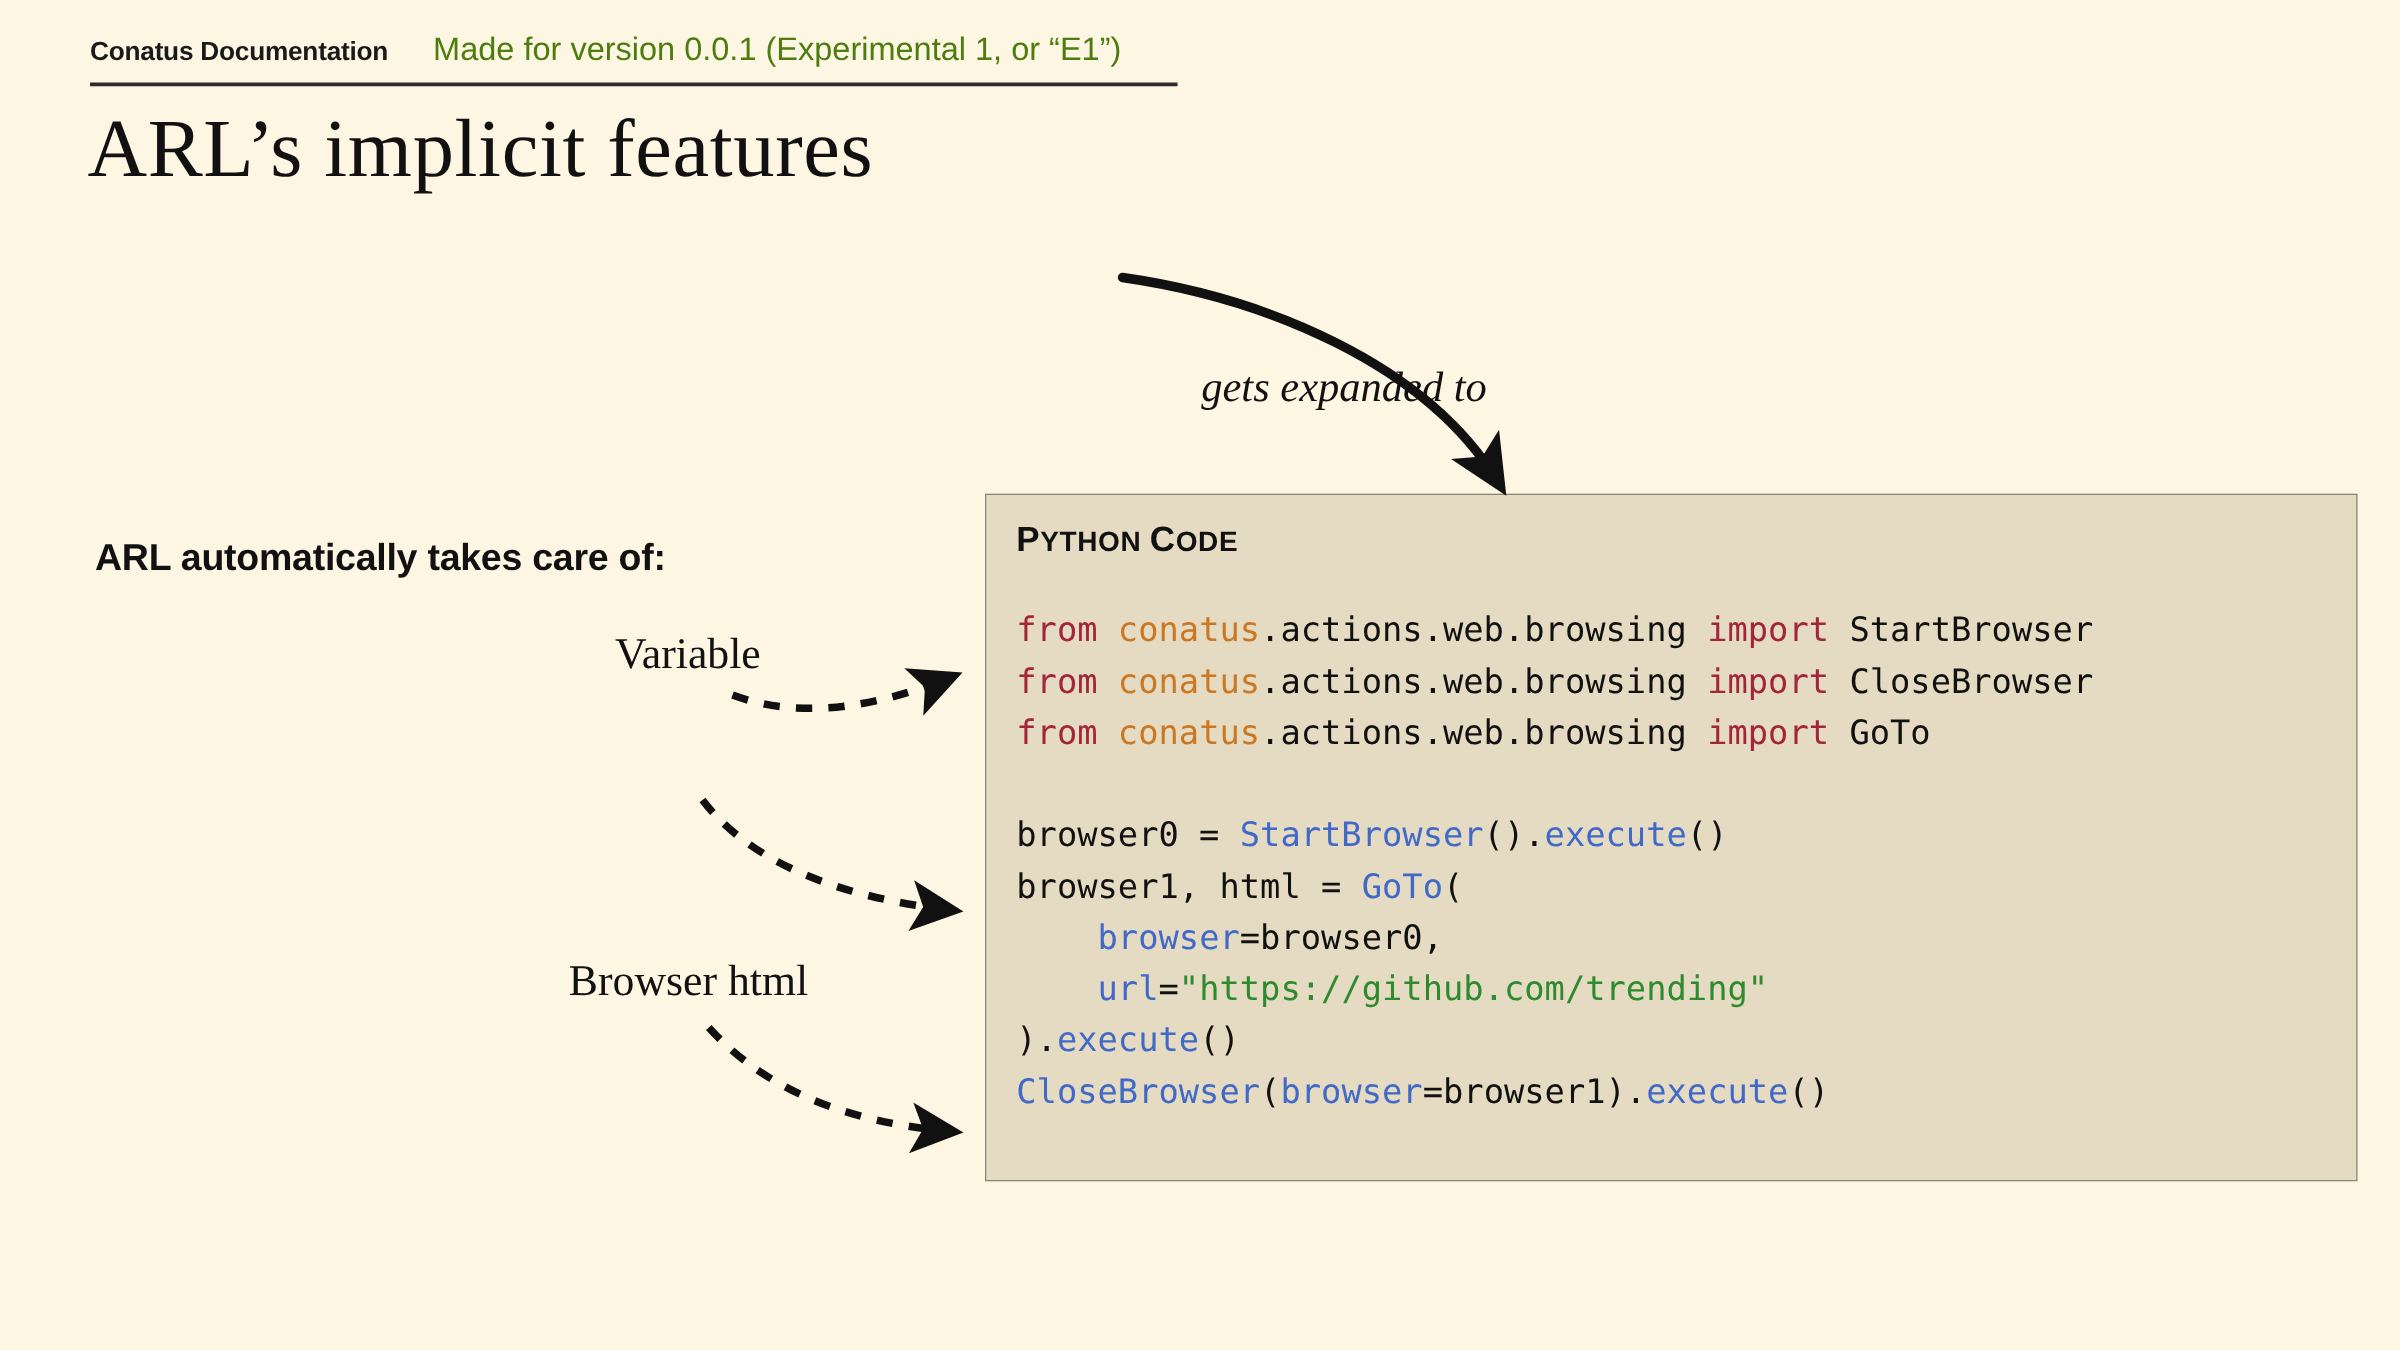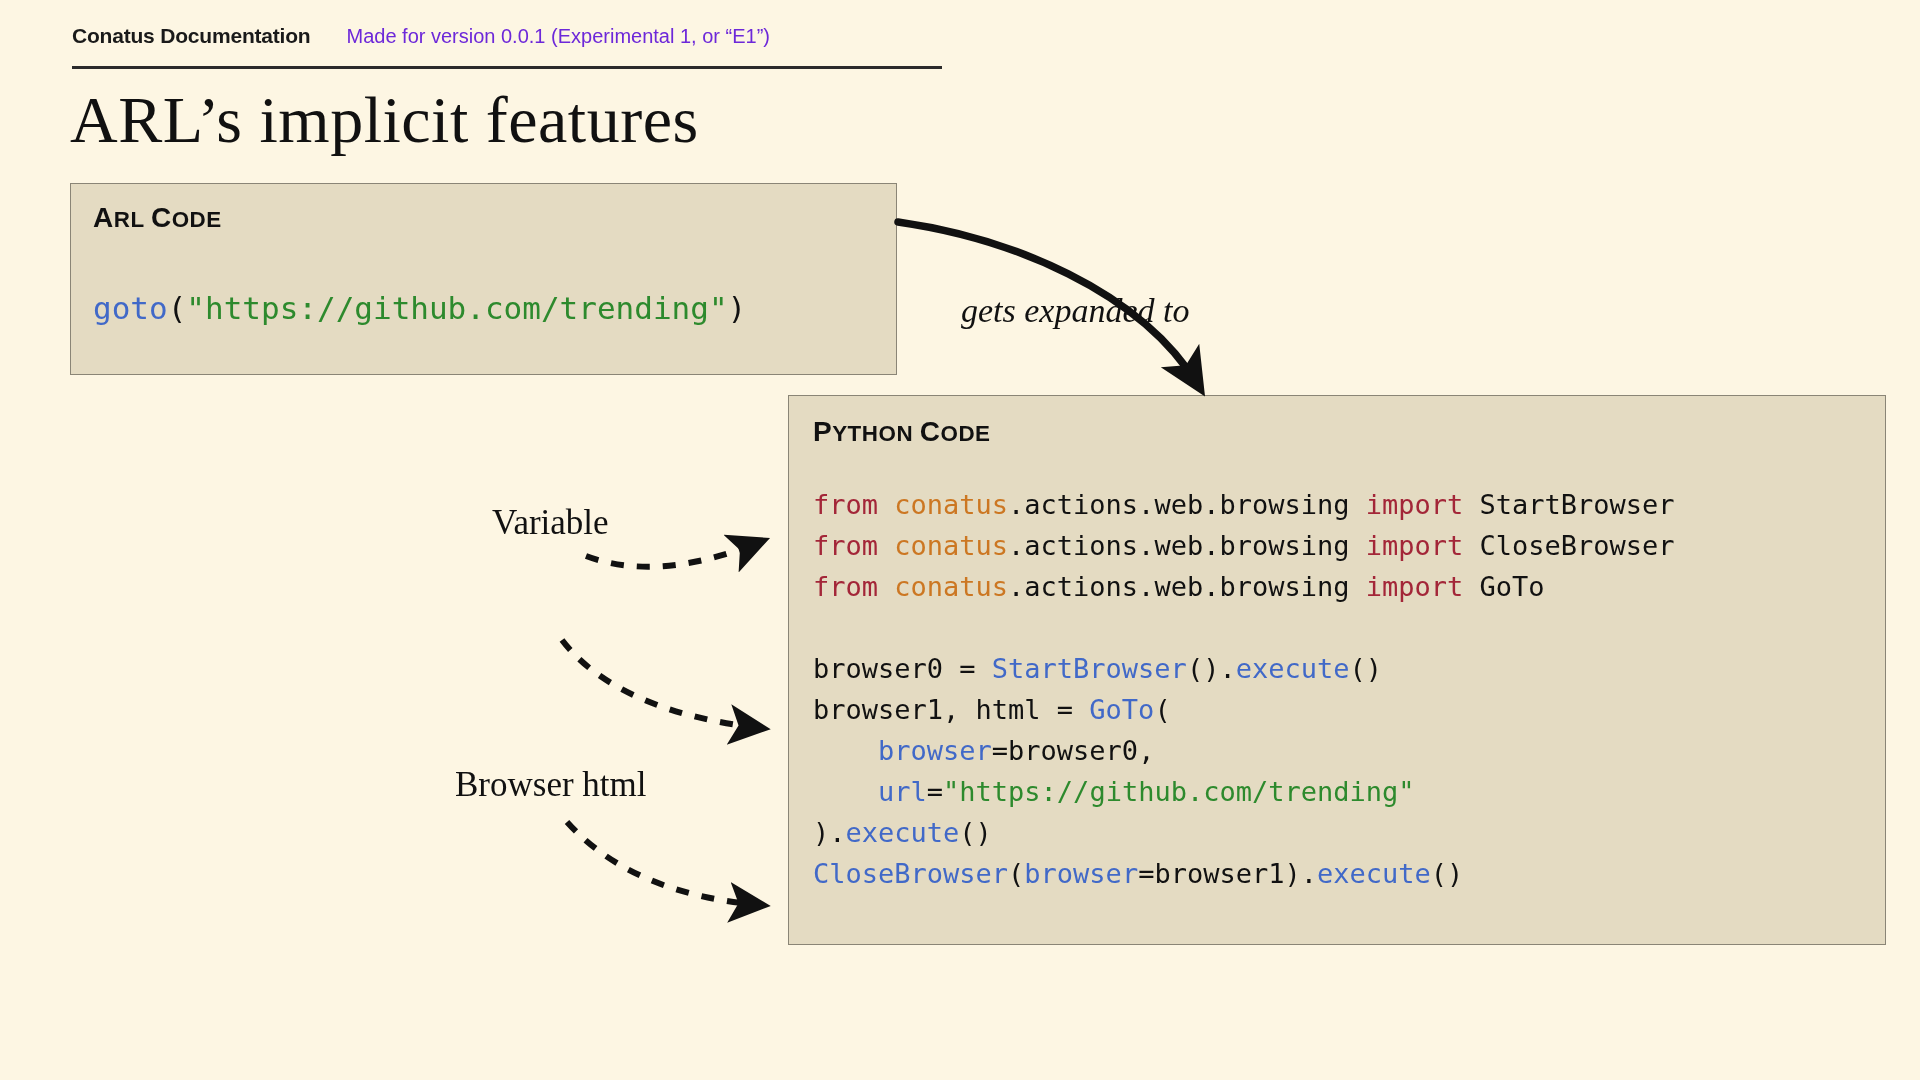--- a/index.html
+++ b/index.html
@@ -33,22 +33,22 @@
     gap: 36px;
   }
   .header-title {
     font-size: 21px;
     font-weight: bold;
     color: #1a1a1a;
     letter-spacing: -0.2px;
     white-space: nowrap;
   }
   .header-version {
-    font-size: 20px;
-    color: #6d28d9;
+    font-size: 26px;
+    color: #4d7c0f;
     white-space: nowrap;
   }
   .header-rule {
     position: absolute;
     left: 72px;
     top: 66px;
     width: 870px;
     height: 3px;
     background: #2b2b2b;
   }
@@ -162,31 +162,28 @@
 <div class="slide">
 
   <div class="header">
     <span class="header-title">Conatus Documentation</span>
     <span class="header-version">Made for version 0.0.1  (Experimental 1, or “E1”)</span>
   </div>
   <div class="header-rule"></div>
 
   <div class="page-title">ARL’s implicit features</div>
 
-  <div class="code-box box-arl">
-    <div class="box-label"><span>A</span><span class="sc">RL </span><span>C</span><span class="sc">ODE</span></div>
-    <div class="code"><span style="color: rgb(65, 105, 200);">goto</span><span style="color: rgb(17, 17, 17);">(</span><span style="color: rgb(45, 138, 45);">"https://github.com/trending"</span><span style="color: rgb(17, 17, 17);">)</span></div>
-  </div>
 
   <div class="code-box box-python">
     <div class="box-label"><span>P</span><span class="sc">YTHON </span><span>C</span><span class="sc">ODE</span></div>
     <div class="code"><div><span style="color: rgb(163, 38, 56);">from </span><span style="color: rgb(204, 119, 34);">conatus</span><span style="color: rgb(17, 17, 17);">.actions.web.browsing </span><span style="color: rgb(163, 38, 56);">import </span><span style="color: rgb(17, 17, 17);">StartBrowser</span></div><div><span style="color: rgb(163, 38, 56);">from </span><span style="color: rgb(204, 119, 34);">conatus</span><span style="color: rgb(17, 17, 17);">.actions.web.browsing </span><span style="color: rgb(163, 38, 56);">import </span><span style="color: rgb(17, 17, 17);">CloseBrowser</span></div><div><span style="color: rgb(163, 38, 56);">from </span><span style="color: rgb(204, 119, 34);">conatus</span><span style="color: rgb(17, 17, 17);">.actions.web.browsing </span><span style="color: rgb(163, 38, 56);">import </span><span style="color: rgb(17, 17, 17);">GoTo</span></div><div>&nbsp;</div><div><span style="color: rgb(17, 17, 17);">browser0 = </span><span style="color: rgb(65, 105, 200);">StartBrowser</span><span style="color: rgb(17, 17, 17);">().</span><span style="color: rgb(65, 105, 200);">execute</span><span style="color: rgb(17, 17, 17);">()</span></div><div><span style="color: rgb(17, 17, 17);">browser1, html = </span><span style="color: rgb(65, 105, 200);">GoTo</span><span style="color: rgb(17, 17, 17);">(</span></div><div><span style="color: rgb(17, 17, 17);">    </span><span style="color: rgb(65, 105, 200);">browser</span><span style="color: rgb(17, 17, 17);">=browser0,</span></div><div><span style="color: rgb(17, 17, 17);">    </span><span style="color: rgb(65, 105, 200);">url</span><span style="color: rgb(17, 17, 17);">=</span><span style="color: rgb(45, 138, 45);">"https://github.com/trending"</span></div><div><span style="color: rgb(17, 17, 17);">).</span><span style="color: rgb(65, 105, 200);">execute</span><span style="color: rgb(17, 17, 17);">()</span></div><div><span style="color: rgb(65, 105, 200);">CloseBrowser</span><span style="color: rgb(17, 17, 17);">(</span><span style="color: rgb(65, 105, 200);">browser</span><span style="color: rgb(17, 17, 17);">=browser1).</span><span style="color: rgb(65, 105, 200);">execute</span><span style="color: rgb(17, 17, 17);">()</span></div></div>
   </div>
 
   <div class="ann-expanded">gets expanded to</div>
+  <div class="ann-sub">ARL automatically takes care of:</div>
   <div class="ann-serif ann-imports">Variable</div>
   <div class="ann-serif ann-browser">Browser html</div>
 
   <svg class="overlay" viewBox="0 0 1920 1080">
     <defs>
       <marker id="solid-head" markerWidth="9" markerHeight="9" refX="5.2" refY="3.4" orient="auto" markerUnits="strokeWidth">
         <path d="M0,0 L7,3.4 L0,6.8 L1.6,3.4 Z" fill="#111111"></path>
       </marker>
       <marker id="solid-head-big" markerWidth="8" markerHeight="8" refX="4.6" refY="3.0" orient="auto" markerUnits="strokeWidth">
         <path d="M0,0 L6.4,3.0 L0,6.0 L1.5,3.0 Z" fill="#111111"></path>

